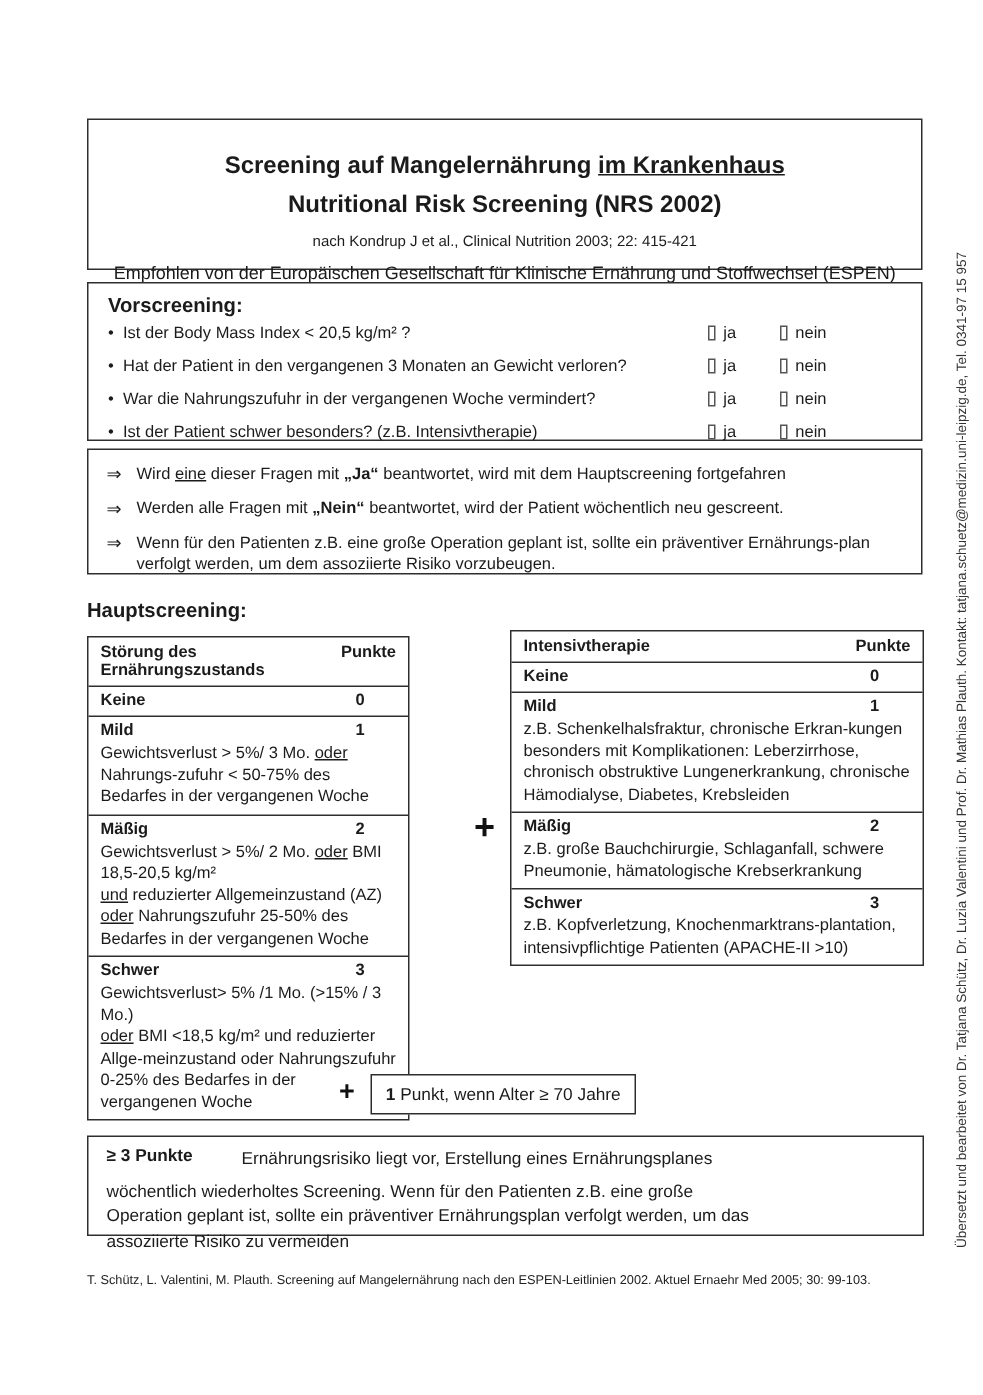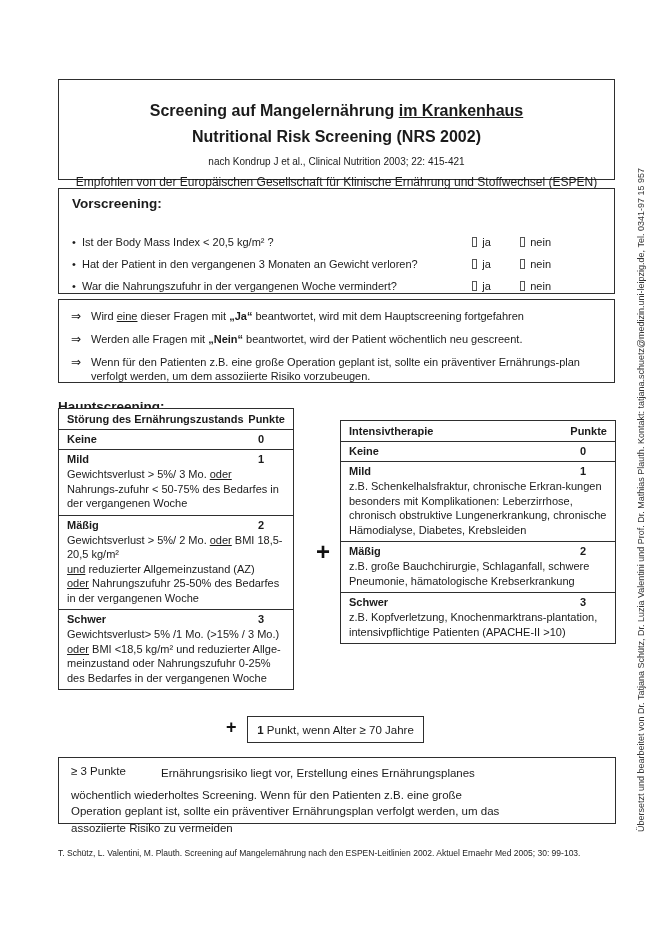--- a/index.html
+++ b/index.html
@@ -17,61 +17,61 @@
   
   .title-box { left:58px; top:79px; width:557px; height:101px; text-align:center; padding-top:22px; }
   .t1 { font-size:16px; font-weight:bold; margin-bottom:8px; }
   .t2 { font-size:16px; font-weight:bold; margin-bottom:10px; }
   .t3 { font-size:10px; margin-bottom:8px;text-align:center; }
   .t4 { font-size:12px; }
 
   
   .pre-box { left:58px; top:188px; width:557px; height:106px; padding:7px 13px 0 13px; }
   .sec-heading { font-size:13.5px; font-weight:bold; }
-  .pre-box .sec-heading { margin-bottom:20px; }
+  .pre-box .sec-heading { margin-bottom:0; }
   .q-row { display:flex; align-items:center; height:22px; font-size:11px; }
   .q-bullet { width:10px; }
   .q-answers { margin-left:auto; margin-right:50px; display:flex; align-items:center; }
   .ans { display:flex; align-items:center; white-space:nowrap; }
   .ans-ja { width:48px; }
   .cb { display:inline-block; width:5px; height:10px; border:1px solid #555; margin-right:5px; flex:0 0 auto; }
 
   
   .arrow-box { left:58px; top:299px; width:557px; height:84px; padding:9px 12px 0 12px; }
   .a-row { display:flex; font-size:11px; line-height:14px; margin-bottom:9px; }
   .a-glyph { width:20px; flex:0 0 auto; font-size:12px; }
   .a-text { width:510px; }
 
   
   .haupt-heading { position:absolute; left:58px; top:399px; }
 
   
   .table { font-size:11px; }
-  .table-left  { left:58px;  top:408px; width:236px; }
+  .table-left  { left:58px;  top:424px; width:215px; }
   .table-right { left:340px; top:420px; width:276px; }
   .trow { padding:3px 8px 4px 8px; }
   .trow + .trow { border-top:1.5px solid #2e2e2e; }
   .thead { display:flex; justify-content:space-between; font-weight:bold; padding:4px 8px; border-bottom:1.5px solid #2e2e2e; }
   .gline { display:flex; justify-content:space-between; font-weight:bold; }
   .gpts { width:48px; text-align:center; }
   .hpts { text-align:right; }
   .desc { line-height:14.5px; margin-top:2px; }
   .desc + .desc { margin-top:0; }
 
   .plus { position:absolute; font-weight:bold; color:#111; }
   .plus-mid { left:309px; top:538px; width:28px; text-align:center; font-size:24px; }
   .plus-age { left:226px; top:717px; font-size:18px; }
 
   
   .age-box { left:247px; top:716px; width:177px; height:27px; display:flex; align-items:center; justify-content:center; font-size:11.5px; white-space:pre; }
 
   
   .result-box { left:58px; top:757px; width:558px; height:67px; padding:7px 12px 0 12px; font-size:11.5px; }
   .r-row { display:flex; margin-bottom:5px; }
-  .r-label { width:90px; flex:0 0 auto; font-weight:normal; }
+  .r-label { width:90px; flex:0 0 auto; font-weight:bold; }
   .r-text { width:440px; line-height:16.5px; }
 
   
   .citation { position:absolute; left:58px; top:848px; width:558px; font-size:8.5px; color:#222; }
 
   
   .v-note {
     position:absolute; left:633px; top:30px; height:802px; width:16px;
     writing-mode:vertical-rl; transform:rotate(180deg);
     font-size:9px; color:#333; white-space:nowrap; line-height:16px;

